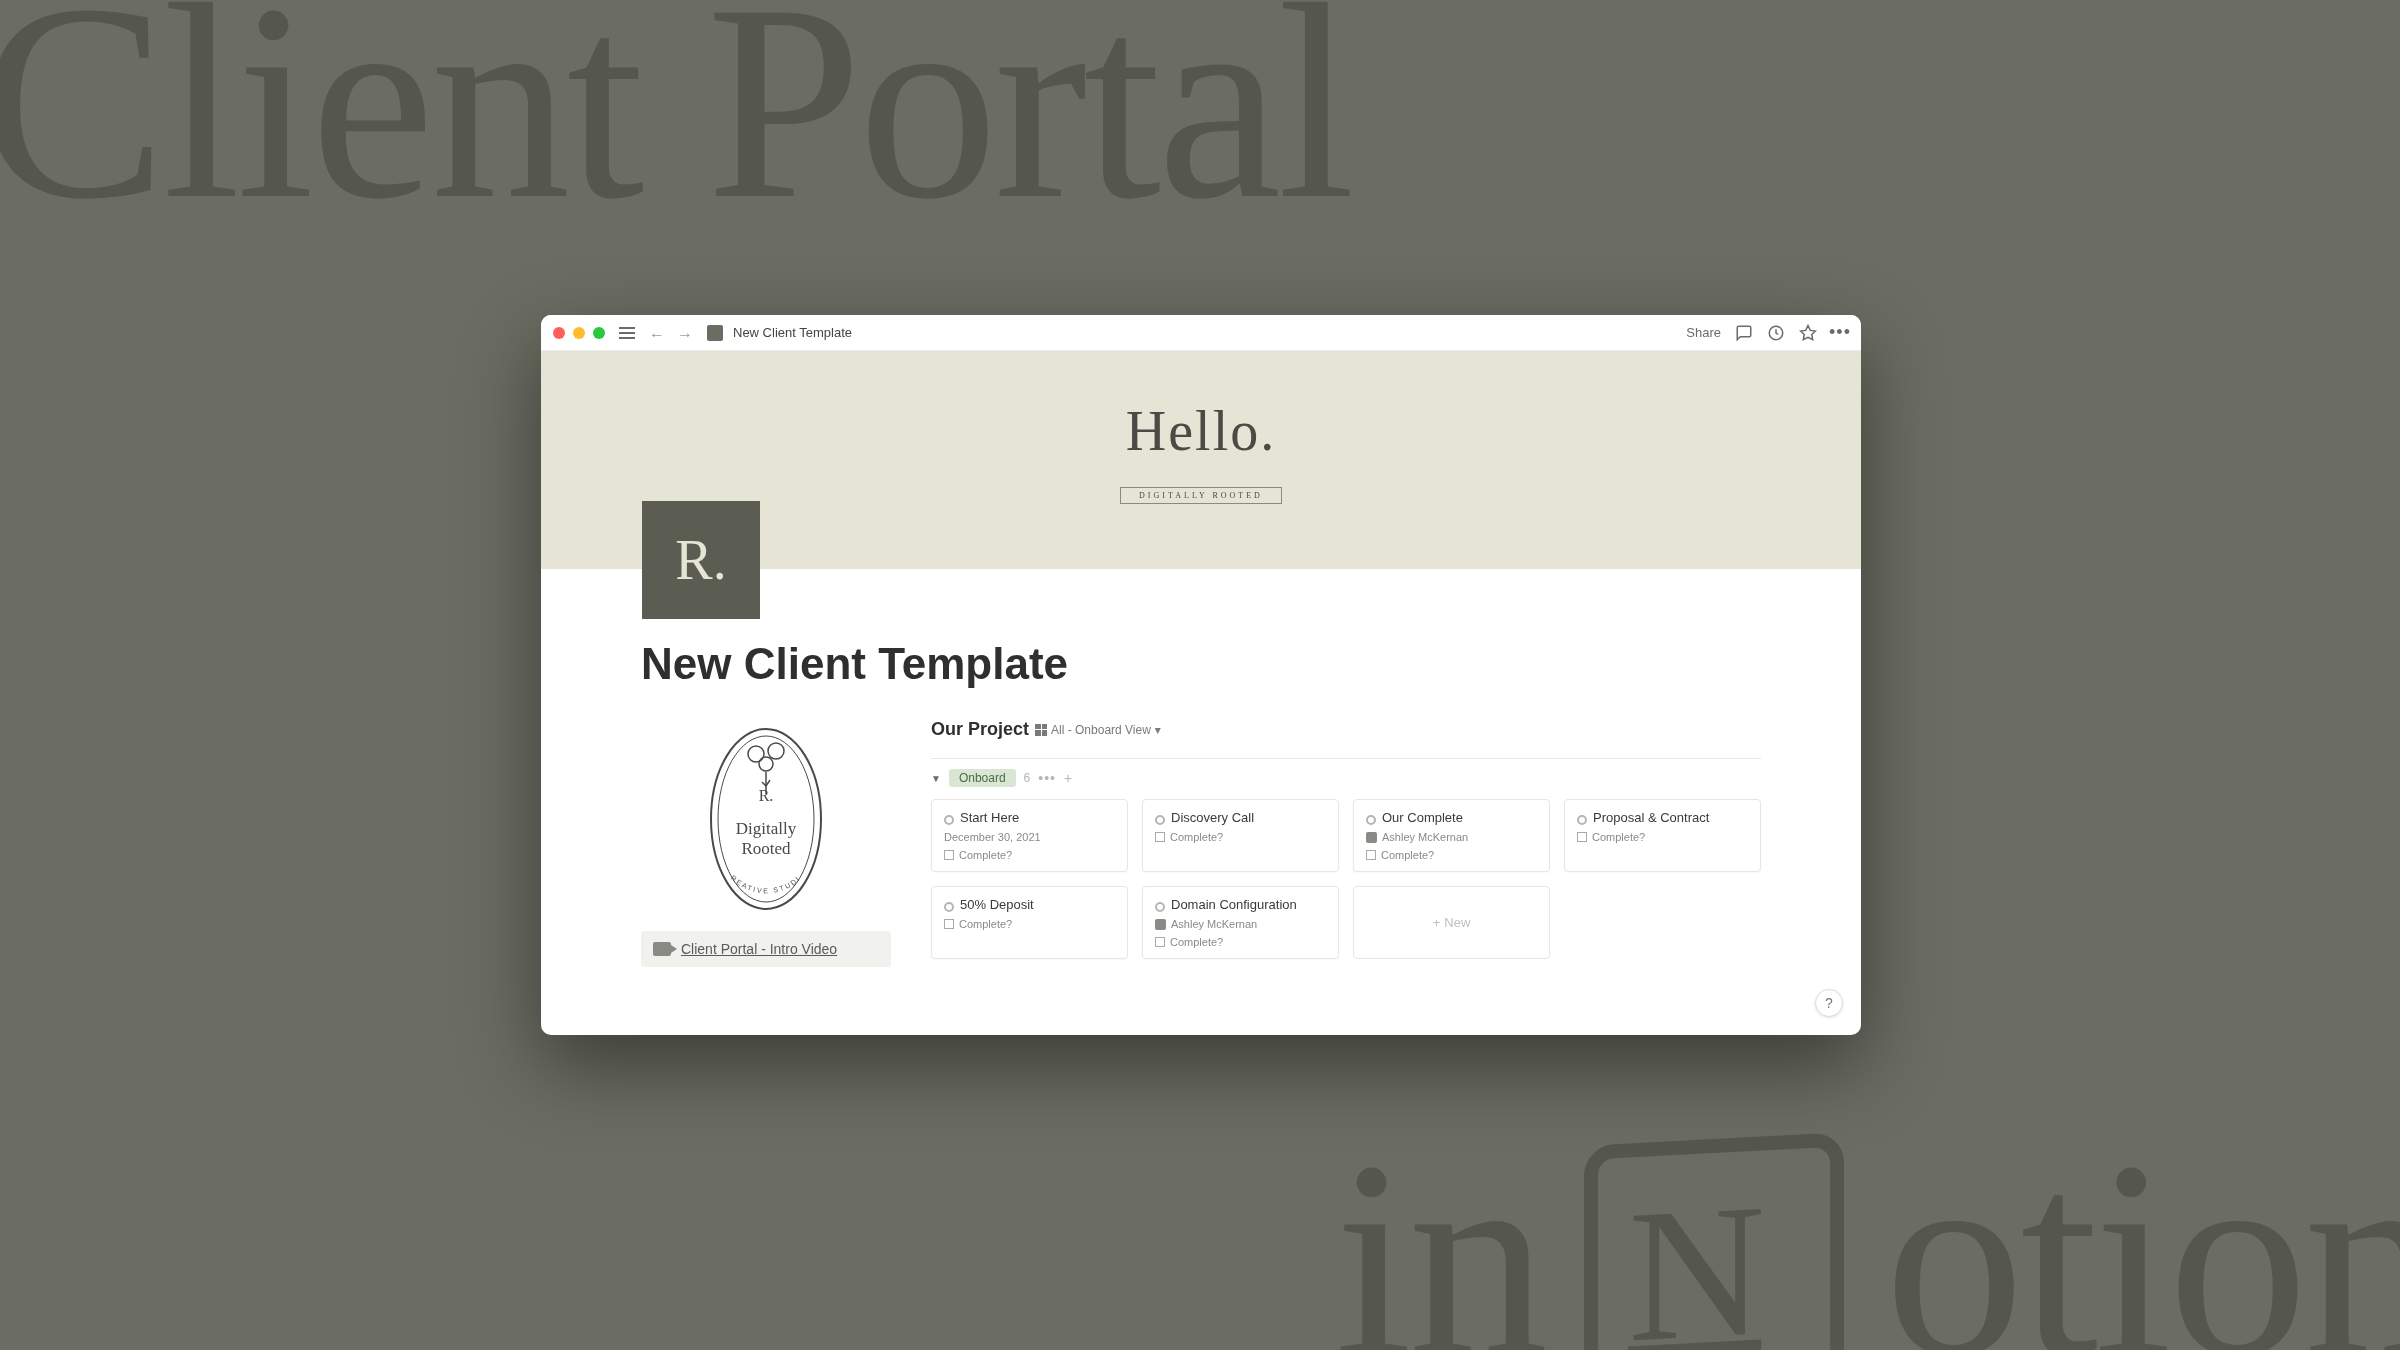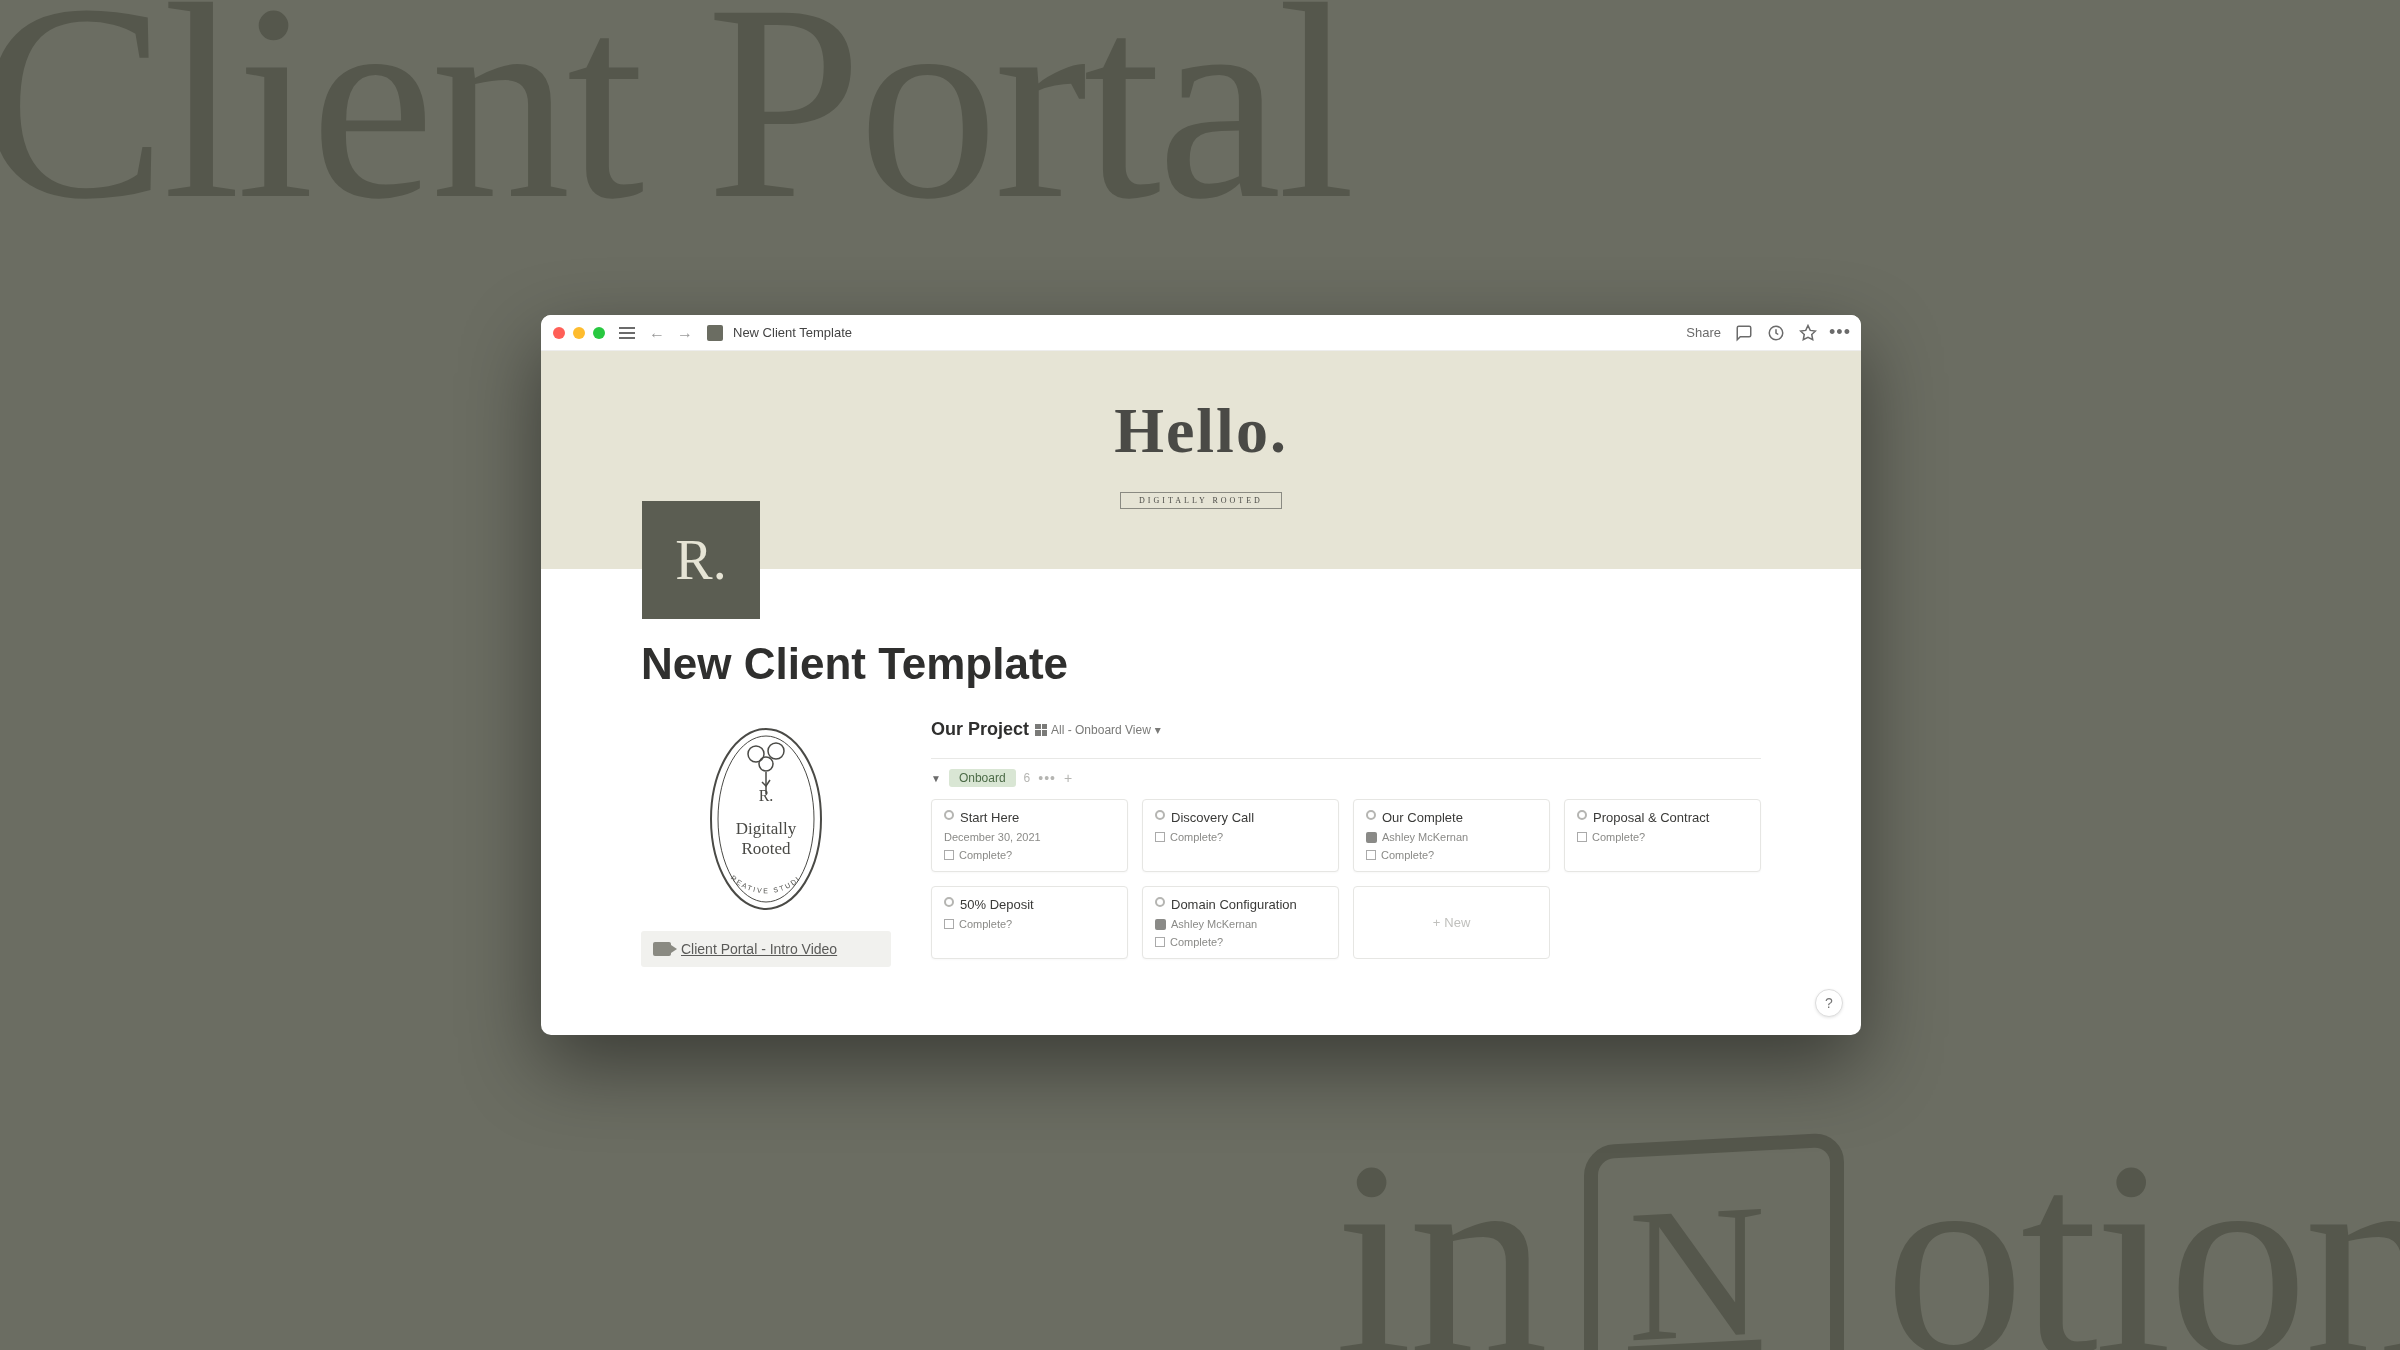--- a/index.html
+++ b/index.html
@@ -104,21 +104,21 @@
   display: flex;
   align-items: center;
   justify-content: center;
 }
 .hello {
   text-align: center;
   font-family: Georgia, "Times New Roman", serif;
   color: #4a4a46;
   margin-top: -18px;
 }
-.hello-big { font-size: 64px; letter-spacing: 2px; font-weight: bold; }
+.hello-big { font-size: 56px; letter-spacing: 2px; }
 .hello-sub {
   font-size: 8px; letter-spacing: 3px; padding: 3px 18px; border: 1px solid #8a8a82;
   display: inline-block; margin-top: 24px; text-transform: uppercase;
 }
 .page-icon-large {
   position: absolute;
   left: 101px;
   bottom: -50px;
   width: 118px; height: 118px;
   background: #5b5d52;
@@ -179,21 +179,21 @@
 .group-add { color: #b5b5b2; font-size: 14px; cursor: pointer; }
 .cards-grid {
   display: grid; grid-template-columns: repeat(4, 1fr); gap: 14px;
 }
 .card {
   border: 1px solid #e6e6e3; border-radius: 4px; padding: 10px 12px;
   background: #fff; min-height: 66px;
   display: flex; flex-direction: column; gap: 6px;
   box-shadow: 0 1px 2px rgba(0,0,0,0.03);
 }
-.card-title { display: flex; align-items: flex-start; gap: 6px; font-size: 13px; color: #3a3a38; font-weight: 500; }
+.card-title { display: flex; align-items: flex-end; gap: 6px; font-size: 13px; color: #3a3a38; font-weight: 500; }
 .card-title .bullet { width: 10px; height: 10px; border: 2px solid #b5b5b2; border-radius: 50%; flex-shrink: 0; }
 .card-meta { display: flex; align-items: center; gap: 5px; font-size: 11px; color: #8a8a87; }
 .card-meta .chk { width: 10px; height: 10px; border: 1.5px solid #aaa; flex-shrink: 0; }
 .card-meta .person-icon {
   width: 11px; height: 11px; background: #8a8a87; border-radius: 2px; flex-shrink: 0;
 }
 .new-card {
   border: 1px solid #e6e6e3; border-radius: 4px;
   display: flex; align-items: center; justify-content: center;
   color: #c0c0bd; font-size: 13px; gap: 4px; min-height: 48px;

